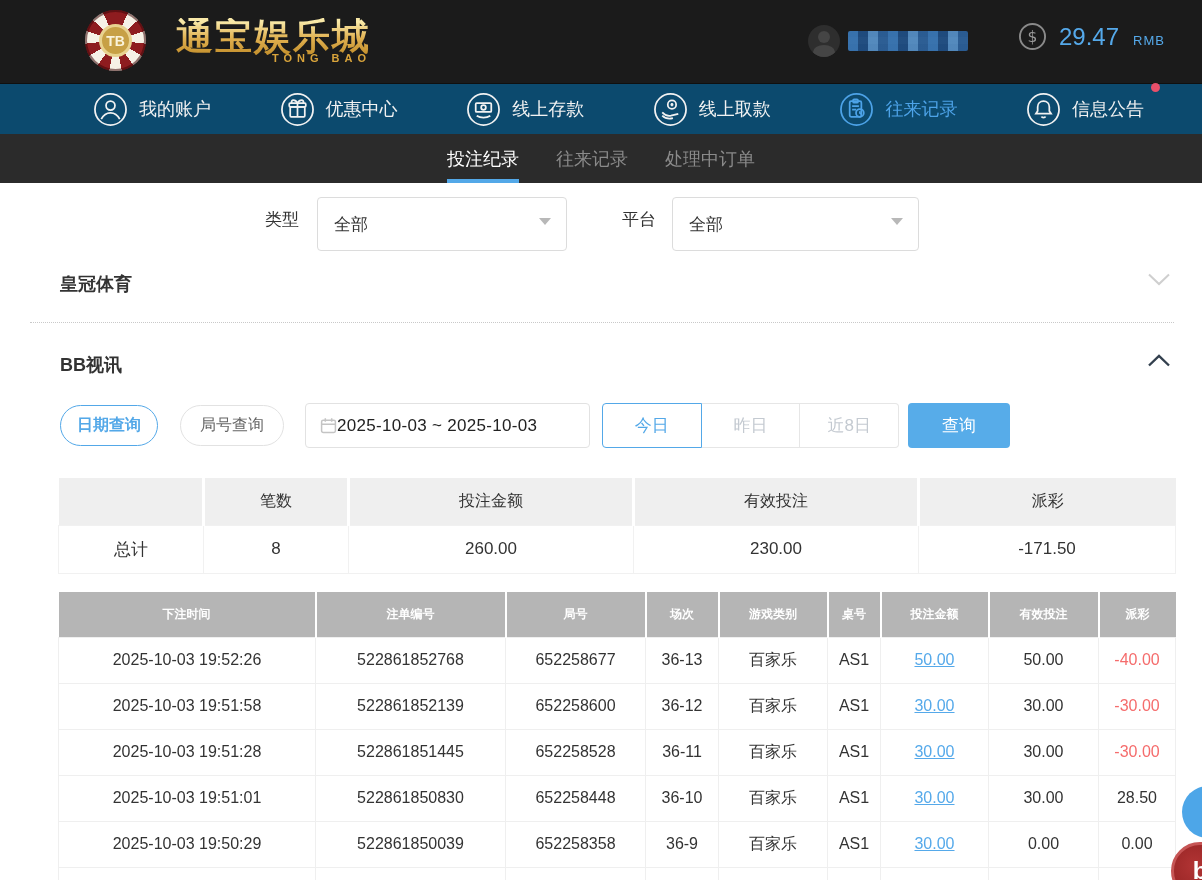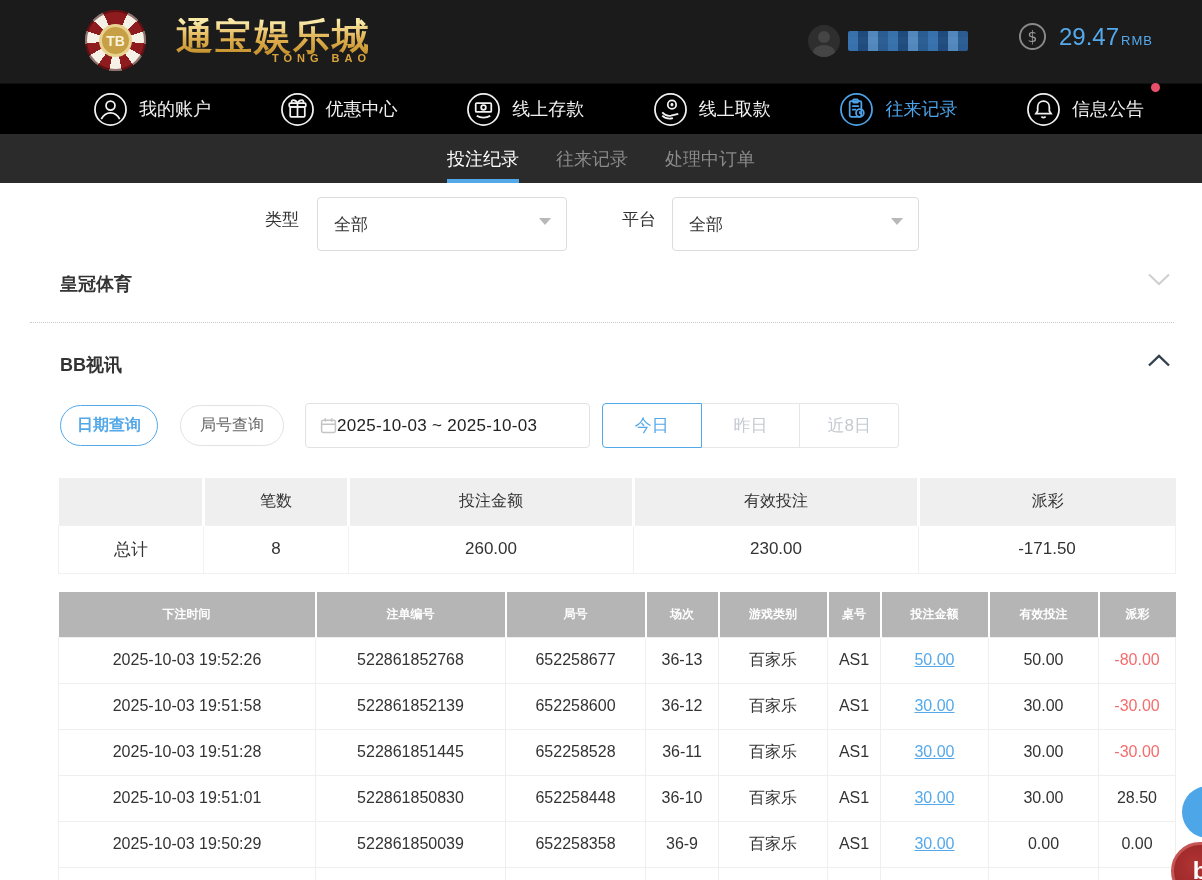--- a/index.html
+++ b/index.html
@@ -30,23 +30,23 @@
   .avatar { width:32px; height:32px; border-radius:50%; background:#2e2e2e; position:relative; overflow:hidden; }
   .avatar::before { content:""; position:absolute; left:10px; top:6px; width:12px; height:12px; border-radius:50%; background:#454545; }
   .avatar::after { content:""; position:absolute; left:5px; top:20px; width:22px; height:14px; border-radius:50%; background:#454545; }
   .pixel-name { width:120px; height:20px; margin-left:8px; border-radius:2px;
       background:
         repeating-linear-gradient(90deg, rgba(58,118,179,.95) 0 10px, rgba(32,79,133,.9) 10px 20px, rgba(88,146,201,.9) 20px 30px, rgba(44,96,153,.92) 30px 40px),
         repeating-linear-gradient(0deg, rgba(20,50,95,.45) 0 7px, rgba(130,175,220,.35) 7px 14px); }
   .balance-box { position:absolute; left:1018px; top:22px; display:flex; align-items:center; }
   .dollar-icon { width:29px; height:29px; }
   .balance-amount { font-size:24px; color:#55a9ea; margin-left:12px; }
-  .balance-currency { font-size:13px; color:#55a9ea; margin-left:2px; margin-top:7px; letter-spacing:1px; }
-  
-  .main-nav { position:absolute; top:83px; left:0; width:1202px; height:51px; background:#000000;
+  .balance-currency { font-size:13px; color:#55a9ea; margin-left:14px; margin-top:7px; letter-spacing:1px; }
+  
+  .main-nav { position:absolute; top:83px; left:0; width:1202px; height:51px; background:#0c4a6e;
       border-top:1px solid #101010; display:flex; align-items:center; justify-content:space-between; padding:0 58px 0 93px; }
   .nav-item { display:flex; align-items:center; gap:11px; color:#f2f2f2; font-size:18px; cursor:pointer; position:relative; }
   .nav-item svg { width:35px; height:35px; display:block; }
   .nav-item.active { color:#4da3e8; }
   .nav-badge { position:absolute; right:-16px; top:-9px; width:9px; height:9px; border-radius:50%; background:#e8506a; }
   
   .sub-tabs { position:absolute; top:134px; left:0; width:1202px; height:49px; background:#2b2b2b;
       display:flex; align-items:stretch; justify-content:center; gap:37px; }
   .sub-tab { display:flex; align-items:center; font-size:18px; color:#8a8a8a; cursor:pointer; border-bottom:4px solid transparent; padding-top:4px; }
   .sub-tab.active { color:#fff; border-bottom-color:#53a8e8; }
@@ -230,20 +230,21 @@
       <rect x="1.5" y="3" width="13" height="11.5" rx="1.5"></rect>
         <path d="M1.5 6.8h13M5 1.2v3.3M11 1.2v3.3"></path>
     </svg>
     <span class="date-text">2025-10-03 ~ 2025-10-03</span>
   </div>
   <div class="segmented">
     <div class="seg-btn">今日</div>
     <div class="seg-btn">昨日</div>
     <div class="seg-btn">近8日</div>
   </div>
+  <div class="btn-search">查询</div>
 </div>
 
 <table class="summary-table">
   <colgroup>
       <col style="width:145px">
       <col style="width:145px">
       <col style="width:285px">
       <col style="width:285px">
       <col style="width:257px">
     </colgroup>
@@ -295,21 +296,21 @@
   <tbody>
       <tr>
     <td>2025-10-03 19:52:26</td>
     <td>522861852768</td>
     <td>652258677</td>
     <td>36-13</td>
     <td>百家乐</td>
     <td>AS1</td>
     <td><span class="bet-link">50.00</span></td>
     <td>50.00</td>
-    <td><span class="neg">-80.00</span></td>
+    <td><span class="neg">-40.00</span></td>
   </tr>
       <tr>
     <td>2025-10-03 19:51:58</td>
     <td>522861852139</td>
     <td>652258600</td>
     <td>36-12</td>
     <td>百家乐</td>
     <td>AS1</td>
     <td><span class="bet-link">30.00</span></td>
     <td>30.00</td>

